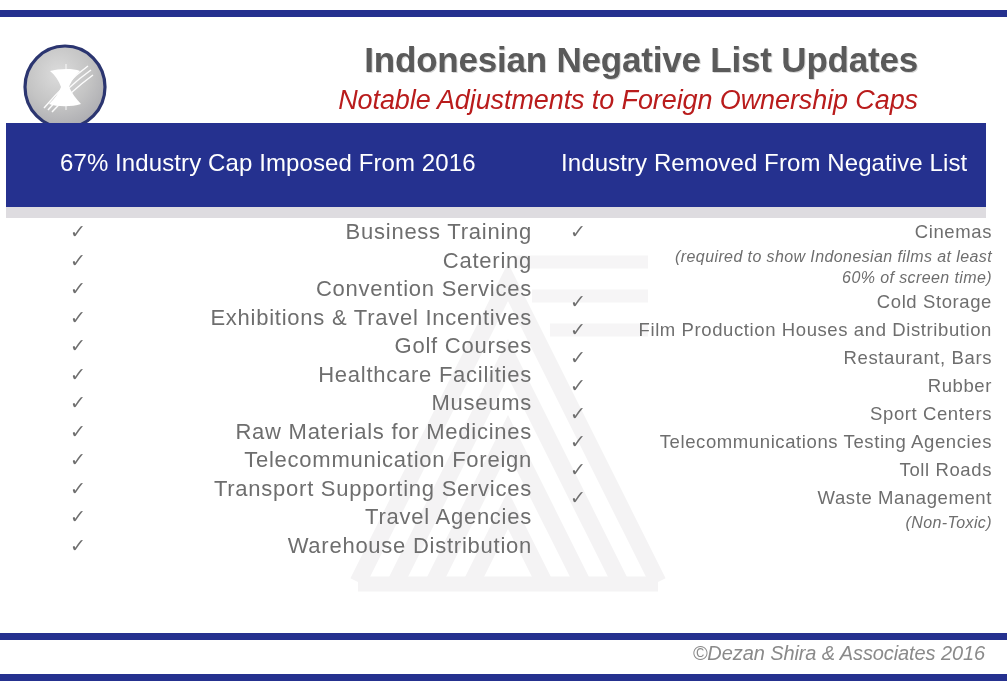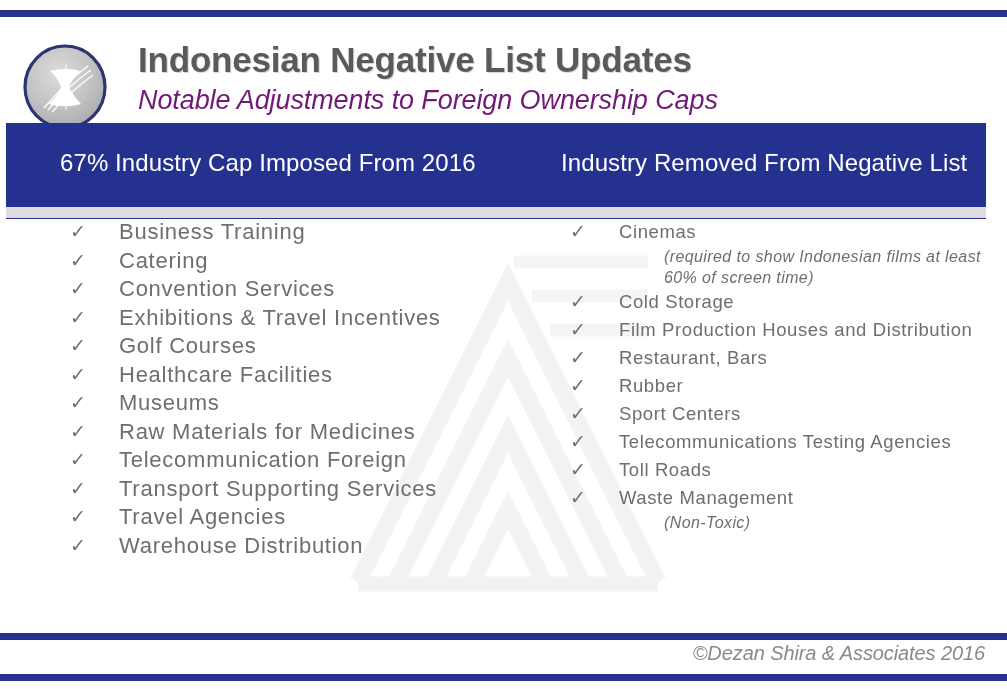--- a/index.html
+++ b/index.html
@@ -11,20 +11,21 @@
   body {
     font-family: "Liberation Sans", sans-serif;
     -webkit-font-smoothing: antialiased;
   }
   #page {
     position: relative;
     width: 1007px;
     height: 689px;
     background: #ffffff;
     overflow: hidden;
+    text-align: right;
   }
 
   
   .top-rule {
     position: absolute;
     left: 0;
     top: 10px;
     width: 1007px;
     height: 7px;
     background: #25318F;
@@ -59,34 +60,34 @@
     color: #5a5a5a;
     letter-spacing: -0.2px;
     line-height: 42px;
     text-shadow: 1px 1px 0 rgba(140,140,140,0.35);
     white-space: nowrap;
   }
   .sub-title {
     font-size: 27px;
     font-style: italic;
     font-weight: normal;
-    color: #701a75;
+    color: #b91c1c;
     line-height: 34px;
     margin-top: 2px;
     letter-spacing: -0.1px;
     white-space: nowrap;
   }
 
   
   .band {
     position: absolute;
     left: 6px;
     top: 123px;
     width: 980px;
-    height: 96px;
+    height: 84px;
     background: #25318F;
   }
   .band-strip {
     position: absolute;
     left: 6px;
     top: 207px;
     width: 980px;
     height: 11px;
     background: #DEDCE0;
   }

